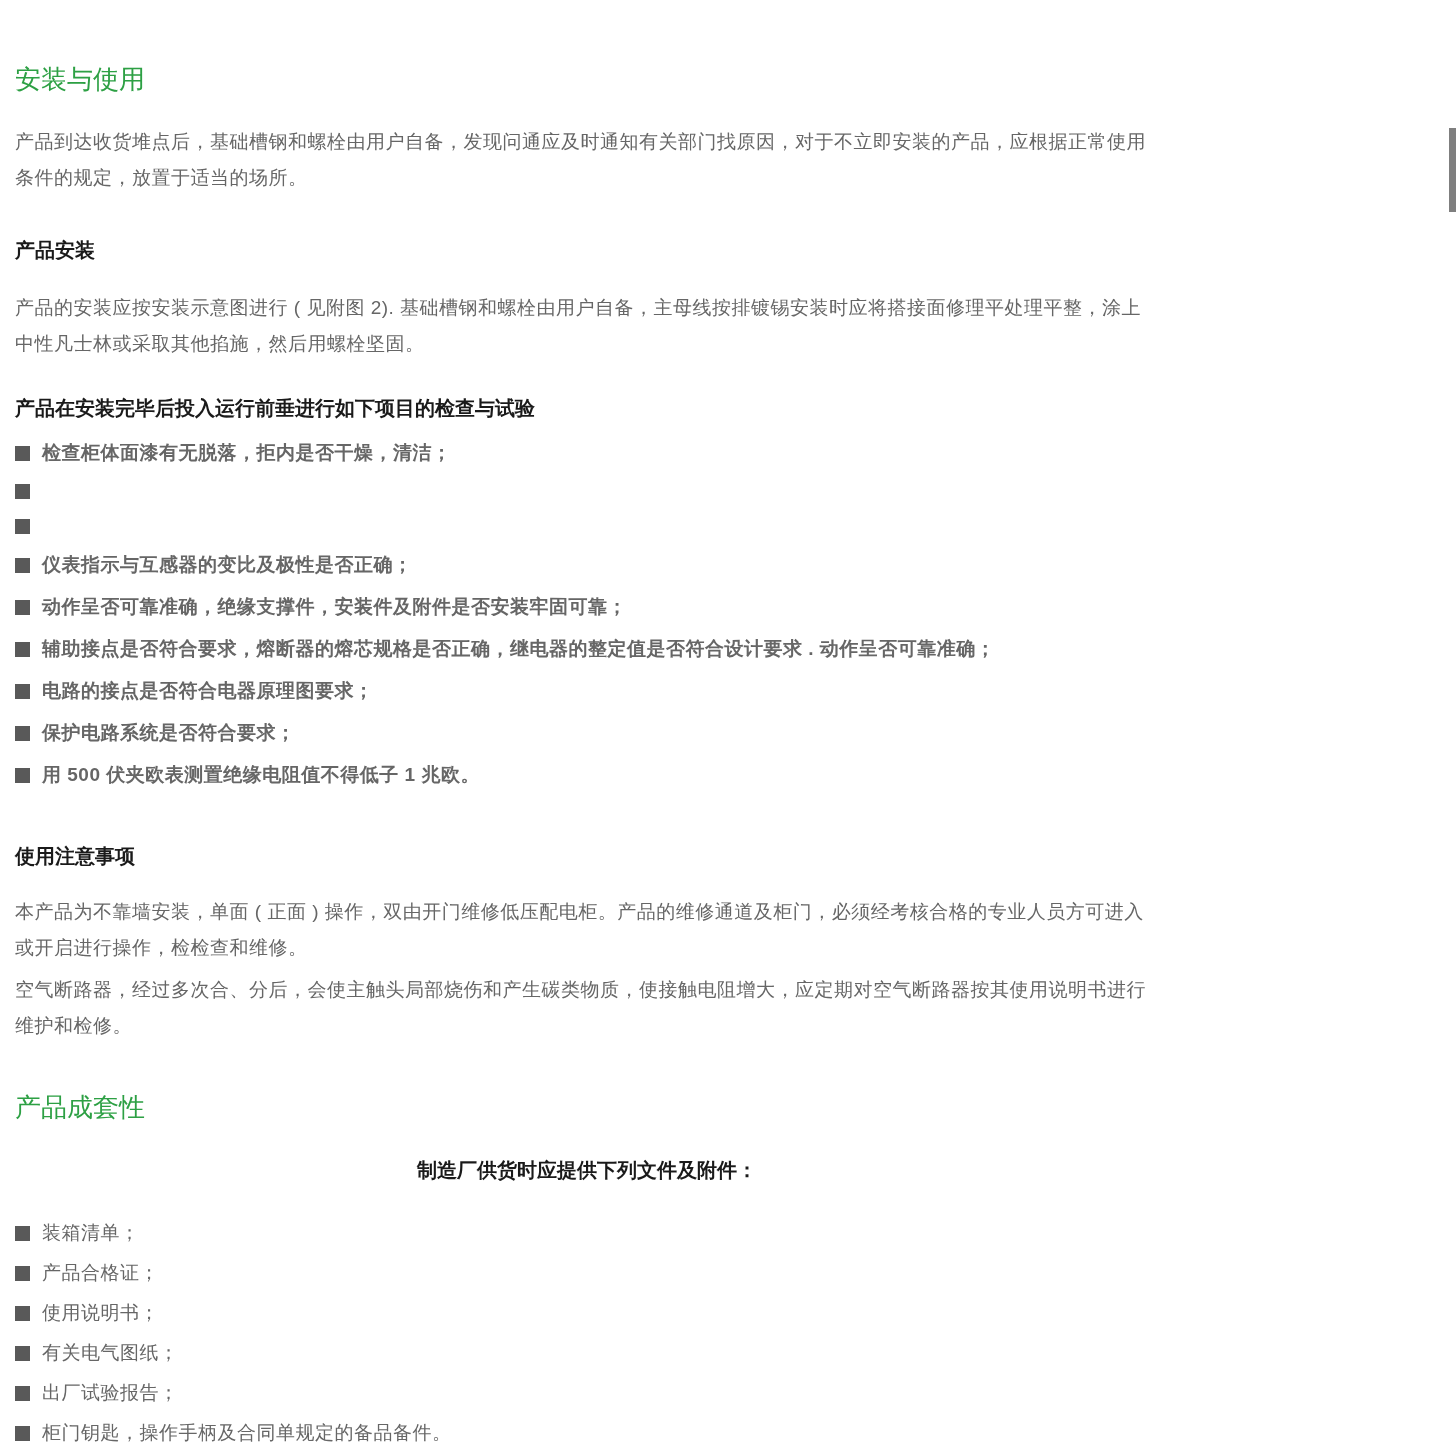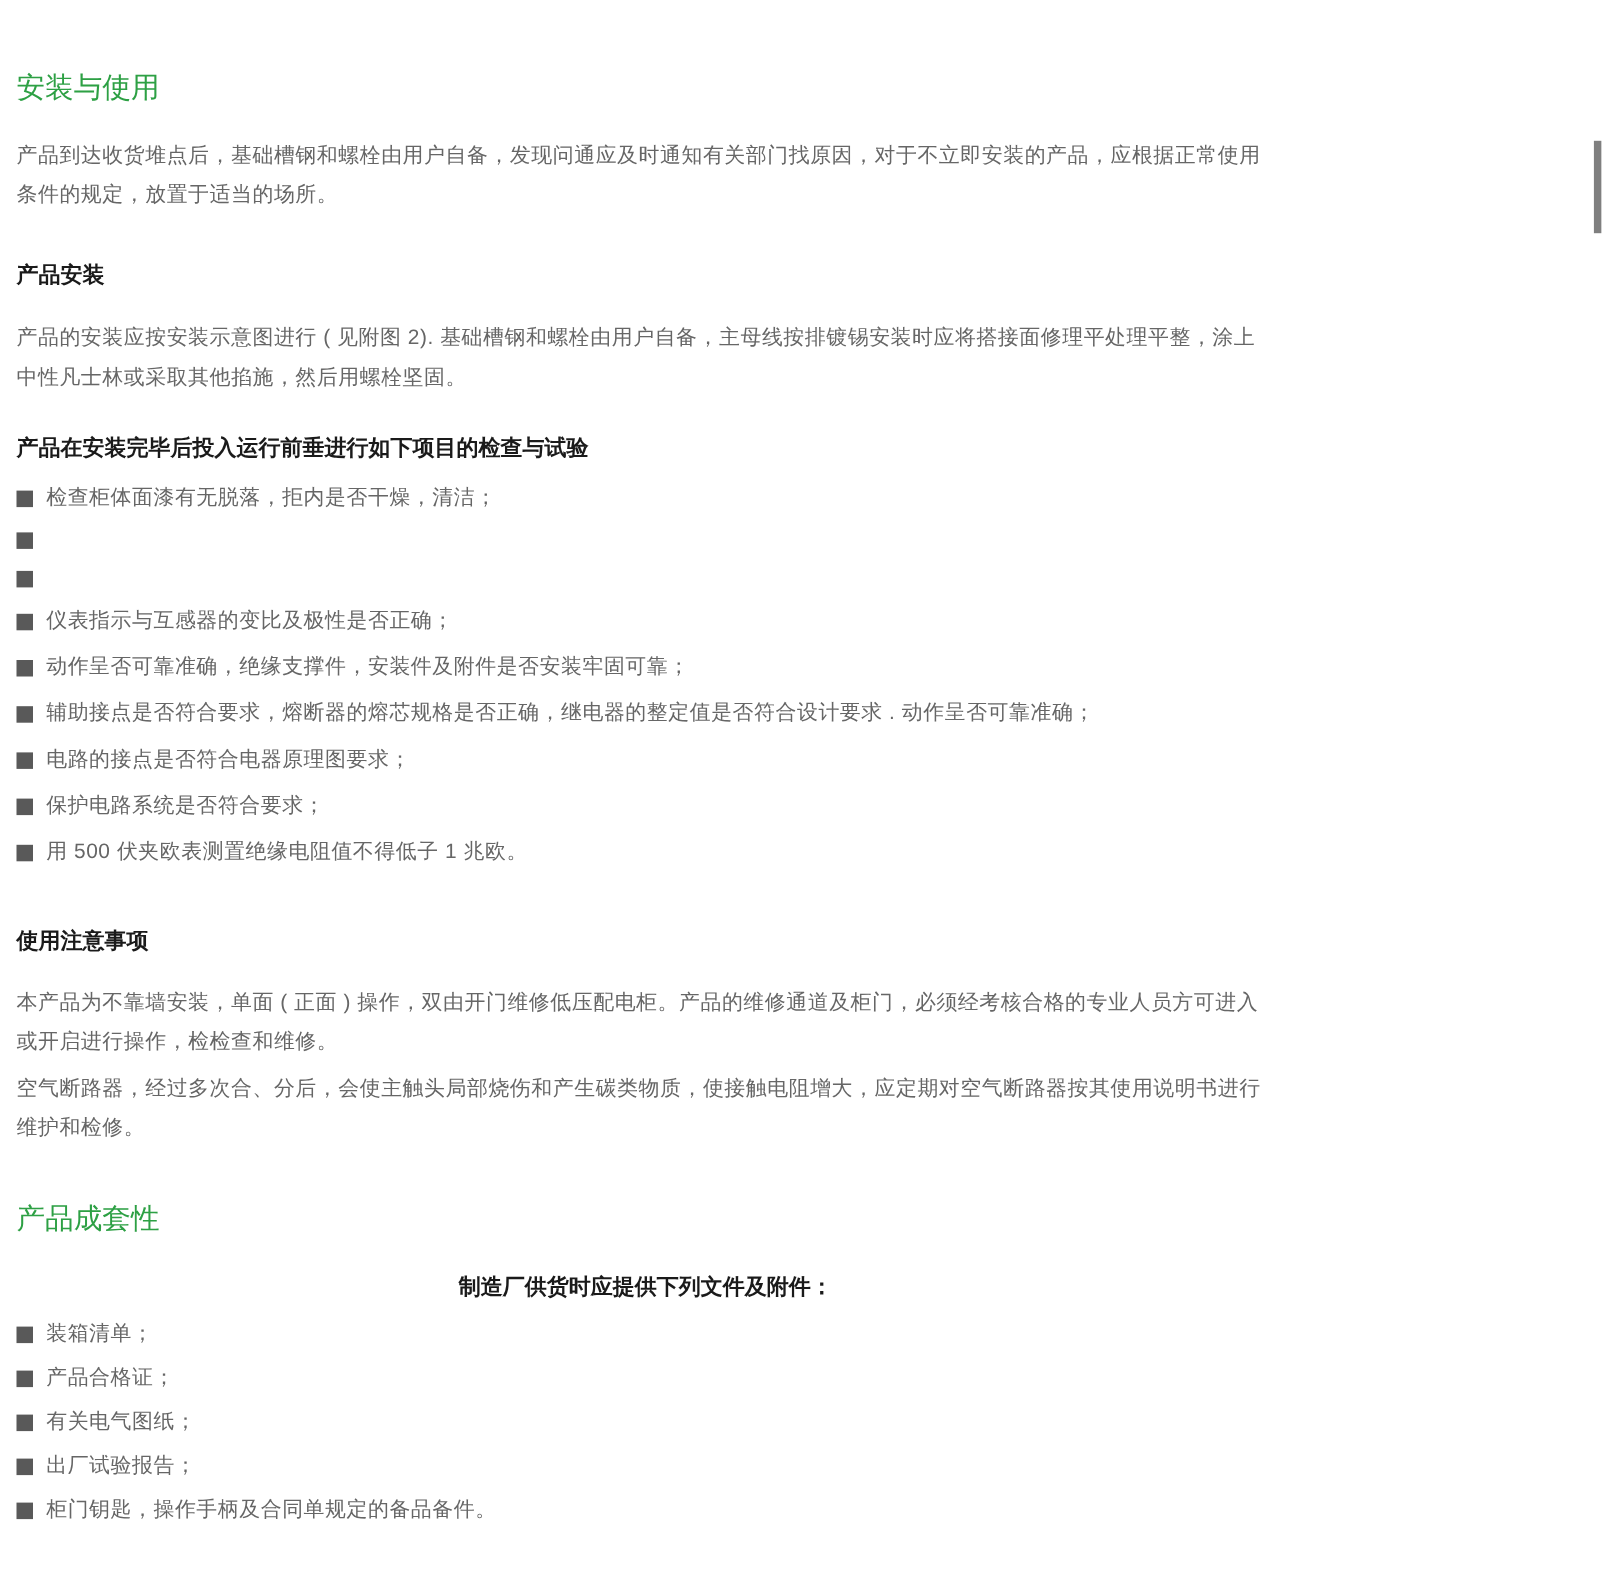--- a/index.html
+++ b/index.html
@@ -55,24 +55,24 @@
     padding: 0;
   }
   ul.doc-list li {
     display: flex;
     align-items: center;
     color: var(--body-text, #666666);
     font-size: 19px;
     line-height: 22px;
     letter-spacing: 0.5px;
   }
-  ul.checklist li { margin-top: 20px; }
+  ul.checklist li { margin-top: 20px; font-weight: bold; }
   ul.checklist li:first-child { margin-top: 22px; }
   ul.supply-list li { margin-top: 18px; }
-  ul.supply-list li:first-child { margin-top: 20px; text-align: center; }
+  ul.supply-list li:first-child { margin-top: 40px; text-align: center; }
   .square {
     flex: 0 0 auto;
     width: 15px;
     height: 15px;
     margin-right: 12px;
     background: var(--bullet-square, #595959);
   }
   .scroll-thumb {
     position: absolute;
     top: 128px;
@@ -148,20 +148,24 @@
     <li>
       <span class="square"></span>
       <span>装箱清单；</span>
     </li>
     <li>
       <span class="square"></span>
       <span>产品合格证；</span>
     </li>
     <li>
       <span class="square"></span>
+      <span>使用说明书；</span>
+    </li>
+    <li>
+      <span class="square"></span>
       <span>有关电气图纸；</span>
     </li>
     <li>
       <span class="square"></span>
       <span>出厂试验报告；</span>
     </li>
     <li>
       <span class="square"></span>
       <span>柜门钥匙，操作手柄及合同单规定的备品备件。</span>
     </li>

